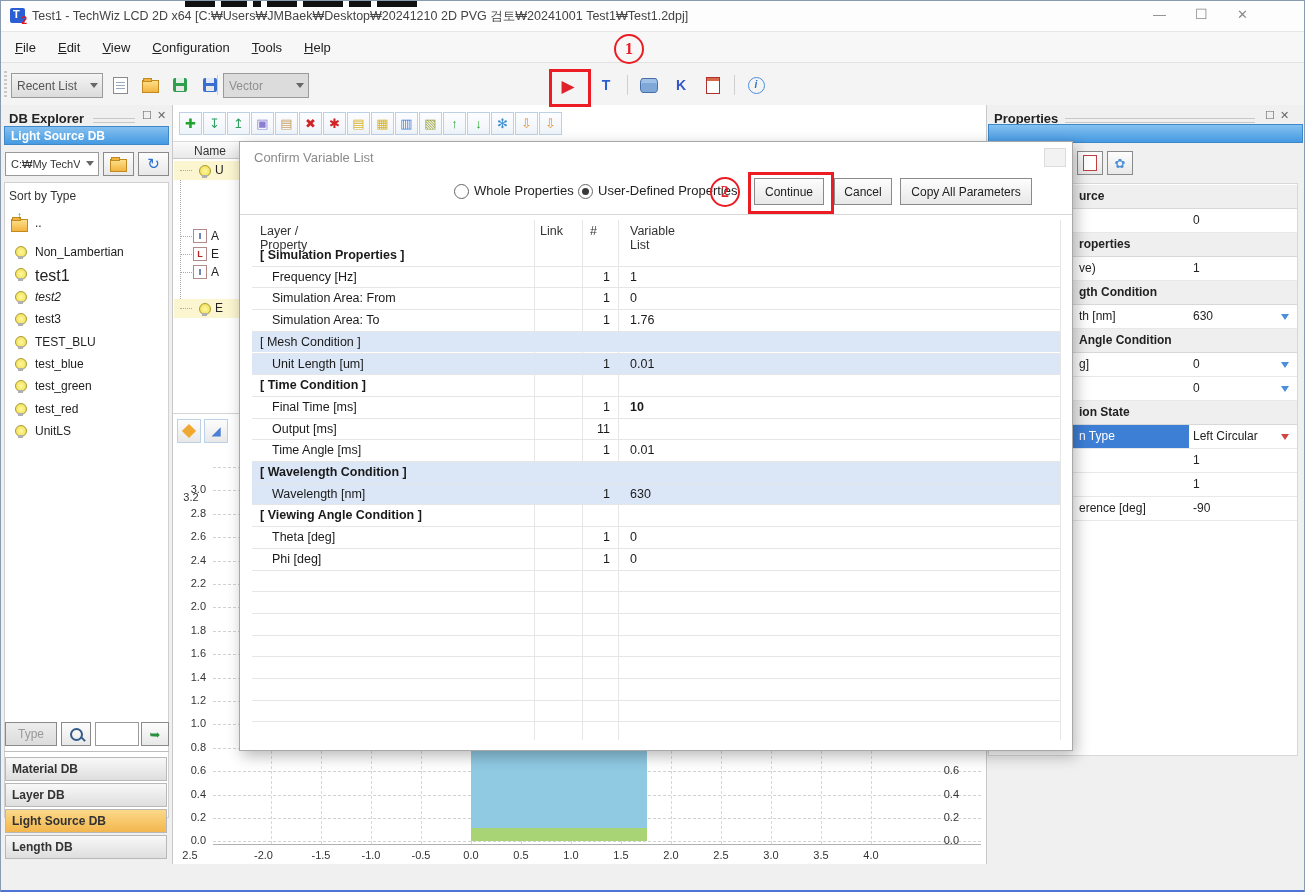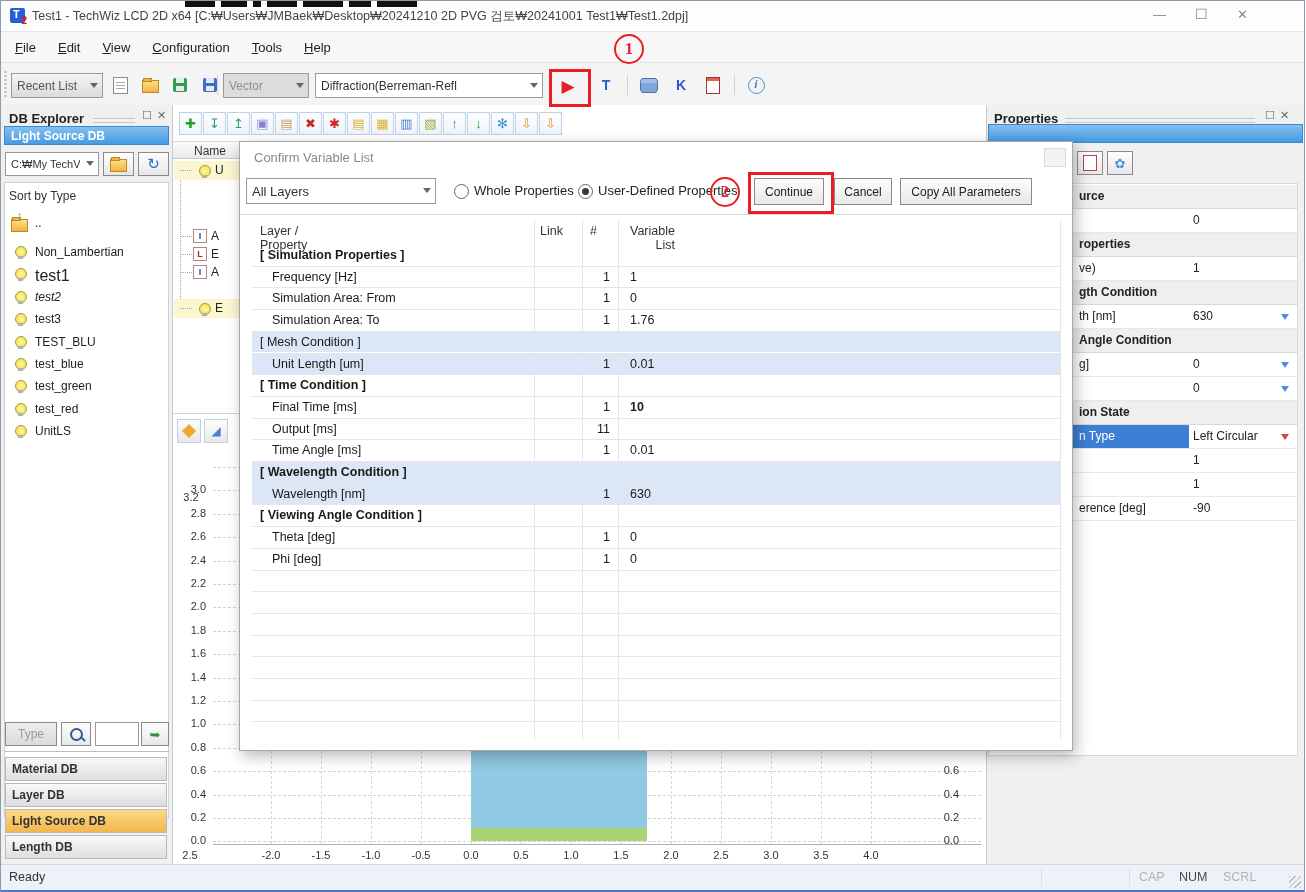--- a/index.html
+++ b/index.html
@@ -92,24 +92,20 @@
         </div>
         <div style="position: relative; width: 26px; height: 26px; display: flex; align-items: center; justify-content: center;">
           <span class="idisk" style="background: rgb(58, 111, 208);"></span>
         </div>
       </div>
     <div class="vsep" style="left:216px;top:12px;height:20px;"></div>
     <div class="combo" style="left:222px;top:10px;width:86px;height:25px;background:#dcdcdc;color:#8f8f8f;">
       <span>Vector</span>
         <span class="arr"></span>
     </div>
-    <div class="combo" style="left:314px;top:10px;width:228px;height:25px;">
-      <span>Diffraction(Berreman-Refl</span>
-        <span class="arr"></span>
-    </div>
     <div class="abs" style="left:552px;top:10px;width:30px;height:26px;display:flex;align-items:center;justify-content:center;color:#e0202a;font-size:17px;">▶</div>
     <div id="right-icons" class="abs" style="left:592px;top:9px;display:flex;gap:6px;align-items:center;">
         <div style="position: relative; width: 26px; height: 26px; display: flex; align-items: center; justify-content: center;">
           <span style="font-weight: bold; font-size: 14px; color: rgb(42, 95, 212);">T</span>
         </div>
         <div style="width: 1px; height: 20px; background: rgb(208, 208, 208); margin: 3px 2px;"></div>
         <div style="position: relative; width: 26px; height: 26px; display: flex; align-items: center; justify-content: center;">
           <span style="width: 16px; height: 13px; background: rgb(127, 167, 216); border: 1px solid rgb(74, 111, 168); border-radius: 3px / 5px; box-shadow: rgb(159, 192, 232) 0px 4px inset;"></span>
         </div>
         <div style="position: relative; width: 26px; height: 26px; display: flex; align-items: center; justify-content: center;">
@@ -324,21 +320,21 @@
         <div class="dashH" style="position: absolute; left: 40px; top: 666.2px; width: 768px;"></div>
         <div class="axlab" style="position: absolute; left: 3px; top: 659.2px; width: 30px; text-align: right;">0.6</div>
         <div class="dashH" style="position: absolute; left: 40px; top: 689.6px; width: 768px;"></div>
         <div class="axlab" style="position: absolute; left: 3px; top: 682.6px; width: 30px; text-align: right;">0.4</div>
         <div class="dashH" style="position: absolute; left: 40px; top: 713px; width: 768px;"></div>
         <div class="axlab" style="position: absolute; left: 3px; top: 706px; width: 30px; text-align: right;">0.2</div>
         <div class="dashH" style="position: absolute; left: 40px; top: 736.4px; width: 768px;"></div>
         <div class="axlab" style="position: absolute; left: 3px; top: 729.4px; width: 30px; text-align: right;">0.0</div>
         <div class="axlab" style="position: absolute; left: 0px; top: 744px; width: 34px; text-align: center;">2.5</div>
         <div class="dashV" style="position: absolute; left: 98px; top: 356px; height: 383px;"></div>
-        <div class="axlab" style="position: absolute; left: 81px; top: 744px; width: 34px; text-align: center;">-2.0</div>
+        <div class="axlab" style="position: absolute; left: 81px; top: 744px; width: 34px; ">-2.0</div>
         <div class="dashV" style="position: absolute; left: 148px; top: 356px; height: 383px;"></div>
         <div class="axlab" style="position: absolute; left: 131px; top: 744px; width: 34px; text-align: center;">-1.5</div>
         <div class="dashV" style="position: absolute; left: 198px; top: 356px; height: 383px;"></div>
         <div class="axlab" style="position: absolute; left: 181px; top: 744px; width: 34px; text-align: center;">-1.0</div>
         <div class="dashV" style="position: absolute; left: 248px; top: 356px; height: 383px;"></div>
         <div class="axlab" style="position: absolute; left: 231px; top: 744px; width: 34px; text-align: center;">-0.5</div>
         <div class="dashV" style="position: absolute; left: 298px; top: 356px; height: 383px;"></div>
         <div class="axlab" style="position: absolute; left: 281px; top: 744px; width: 34px; text-align: center;">0.0</div>
         <div class="dashV" style="position: absolute; left: 348px; top: 356px; height: 383px;"></div>
         <div class="axlab" style="position: absolute; left: 331px; top: 744px; width: 34px; text-align: center;">0.5</div>
@@ -433,45 +429,41 @@
         <div style="position: absolute; left: 2px; top: 392px; width: 308px; height: 24px; background: rgb(255, 255, 255); border-bottom: 1px solid rgb(232, 232, 232); box-sizing: border-box;">
           <div style="position: absolute; left: 90px; top: 4px; font-size: 12px; white-space: nowrap; color: rgb(34, 34, 34);">erence [deg]</div>
           <div style="position: absolute; left: 204px; top: 4px; font-size: 12px; color: rgb(34, 34, 34); white-space: nowrap;">-90</div>
         </div>
       </div>
   </div>
 
   <div class="abs" id="dialog" style="left:238px;top:140px;width:832px;height:608px;background:#fff;border:1px solid #a8a8a8;box-shadow:3px 5px 14px rgba(0,0,0,.28);z-index:10;">
     <span class="txt" style="left:14px;top:8px;font-size:13px;color:#8a8a8a;">Confirm Variable List</span>
     <div class="abs" style="left:804px;top:6px;width:20px;height:17px;background:#f2f2f2;border:1px solid #dcdcdc;"></div>
-    <div class="combo" style="left:6px;top:36px;width:190px;height:26px;font-size:13px;">
-      <span>All Layers</span>
-        <span class="arr"></span>
-    </div>
     <div class="abs" style="left:214px;top:42px;width:13px;height:13px;border:1px solid #666;border-radius:50%;background:#fff;"></div>
     <span class="txt" style="left:234px;top:41px;font-size:13px;color:#222;">Whole Properties</span>
     <div class="abs" style="left:338px;top:42px;width:13px;height:13px;border:1px solid #666;border-radius:50%;background:#fff;">
       <div class="abs" style="left:3px;top:3px;width:7px;height:7px;background:#3a3a3a;border-radius:50%;"></div>
     </div>
     <span class="txt" style="left:358px;top:41px;font-size:13px;color:#222;">User-Defined Properties</span>
     <div class="btn" style="left:514px;top:36px;width:70px;height:27px;">
         <span>Continue</span>
       </div>
     <div class="btn" style="left:594px;top:36px;width:58px;height:27px;">
         <span>Cancel</span>
       </div>
     <div class="btn" style="left:660px;top:36px;width:132px;height:27px;">
         <span>Copy All Parameters</span>
       </div>
     <div class="abs" style="left:0;top:72px;width:832px;height:1px;background:#d8d8d8;"></div>
     <div id="dlg-table" class="abs" style="left:0;top:0;">
         <div style="position: absolute; left: 20px; top: 82px; font-size: 12.5px; color: rgb(51, 51, 51);">Layer / Property</div>
         <div style="position: absolute; left: 300px; top: 82px; font-size: 12.5px; color: rgb(51, 51, 51);">Link</div>
         <div style="position: absolute; left: 350px; top: 82px; font-size: 12.5px; color: rgb(51, 51, 51);">#</div>
-        <div style="position: absolute; left: 390px; top: 82px; font-size: 12.5px; color: rgb(51, 51, 51); text-align: right;">Variable List</div>
+        <div style="position: absolute; left: 390px; top: 82px; font-size: 12.5px; color: rgb(51, 51, 51);">Variable List</div>
         <div class="grid-line" style="position: absolute; left: 294px; top: 78px; width: 1px; height: 520px;"></div>
         <div class="grid-line" style="position: absolute; left: 342px; top: 78px; width: 1px; height: 520px;"></div>
         <div class="grid-line" style="position: absolute; left: 378px; top: 78px; width: 1px; height: 520px;"></div>
         <div class="grid-line" style="position: absolute; left: 820px; top: 78px; width: 1px; height: 520px;"></div>
         <div class="grid-line" style="position: absolute; left: 12px; top: 123.7px; width: 808px; height: 1px;"></div>
         <div class="grid-line" style="position: absolute; left: 12px; top: 145.4px; width: 808px; height: 1px;"></div>
         <div class="grid-line" style="position: absolute; left: 12px; top: 167.1px; width: 808px; height: 1px;"></div>
         <div class="grid-line" style="position: absolute; left: 12px; top: 188.8px; width: 808px; height: 1px;"></div>
         <div class="grid-line" style="position: absolute; left: 12px; top: 210.5px; width: 808px; height: 1px;"></div>
         <div class="grid-line" style="position: absolute; left: 12px; top: 232.2px; width: 808px; height: 1px;"></div>
@@ -530,23 +522,14 @@
         <div style="position: absolute; left: 32px; top: 409.8px; font-size: 12.5px; color: rgb(26, 26, 26); white-space: nowrap;">Phi [deg]</div>
         <div style="position: absolute; left: 330px; top: 409.8px; width: 40px; text-align: right; font-size: 12.5px; color: rgb(26, 26, 26);">1</div>
         <div style="position: absolute; left: 390px; top: 409.8px; font-size: 12.5px; color: rgb(26, 26, 26); white-space: nowrap;">0</div>
       </div>
   </div>
   <div class="anncircle" style="left:709px;top:176px;">
       <span>2</span>
     </div>
   <div class="redbox" style="left:747px;top:171px;width:80px;height:36px;"></div>
 
-  <div class="abs" style="left:0;top:863px;width:1303px;height:26px;background:#eef2f8;border-top:1px solid #d4d8e0;">
-    <span class="txt" style="left:8px;top:5px;font-size:12.5px;color:#333;">Ready</span>
-    <div class="vsep" style="left:1040px;top:4px;height:18px;background:#dcdfe6;"></div>
-    <div class="vsep" style="left:1128px;top:4px;height:18px;background:#dcdfe6;"></div>
-    <span class="txt" style="left:1138px;top:5px;font-size:12.5px;color:#b2b2b2;">CAP</span>
-    <span class="txt" style="left:1178px;top:5px;font-size:12.5px;color:#4a4a4a;">NUM</span>
-    <span class="txt" style="left:1222px;top:5px;font-size:12.5px;color:#b2b2b2;">SCRL</span>
-    <div class="grip" style="left:1288px;top:11px;"></div>
-  </div>
 
 </div>
 
 </body></html>

